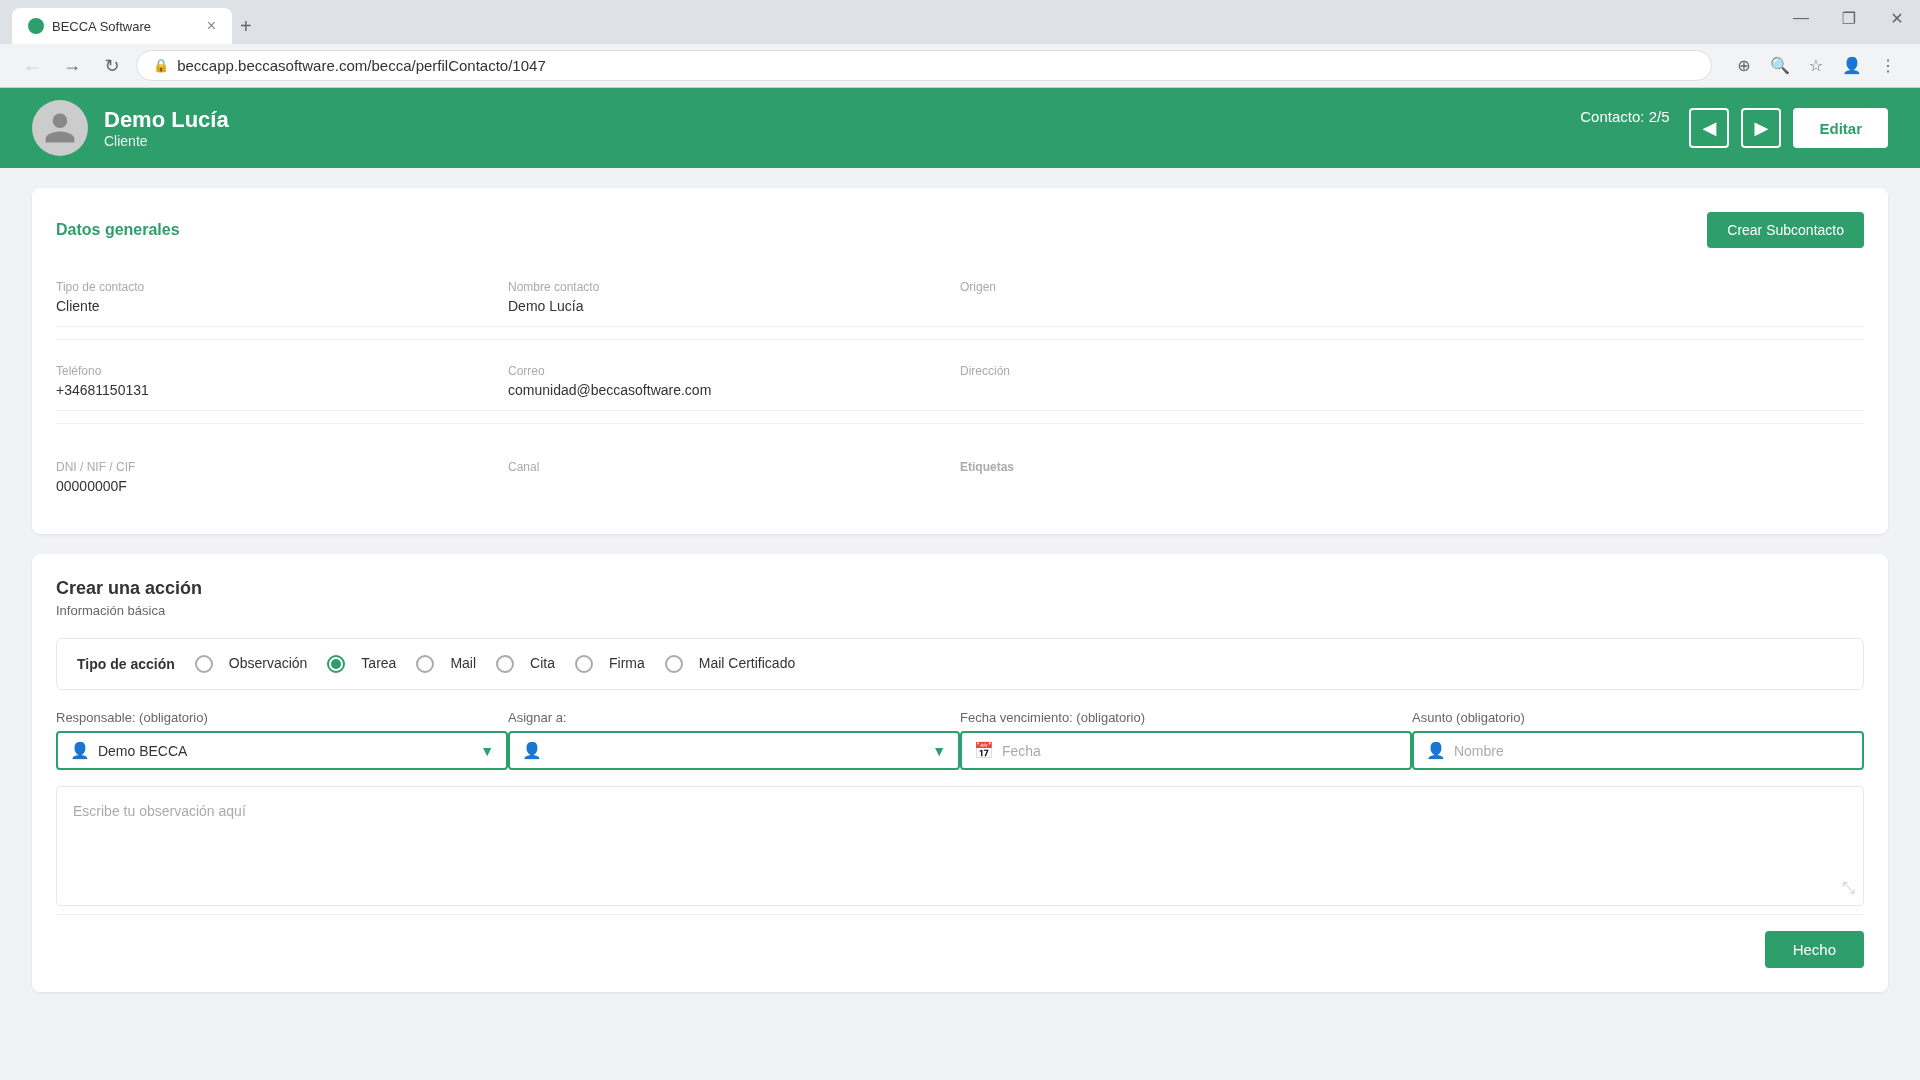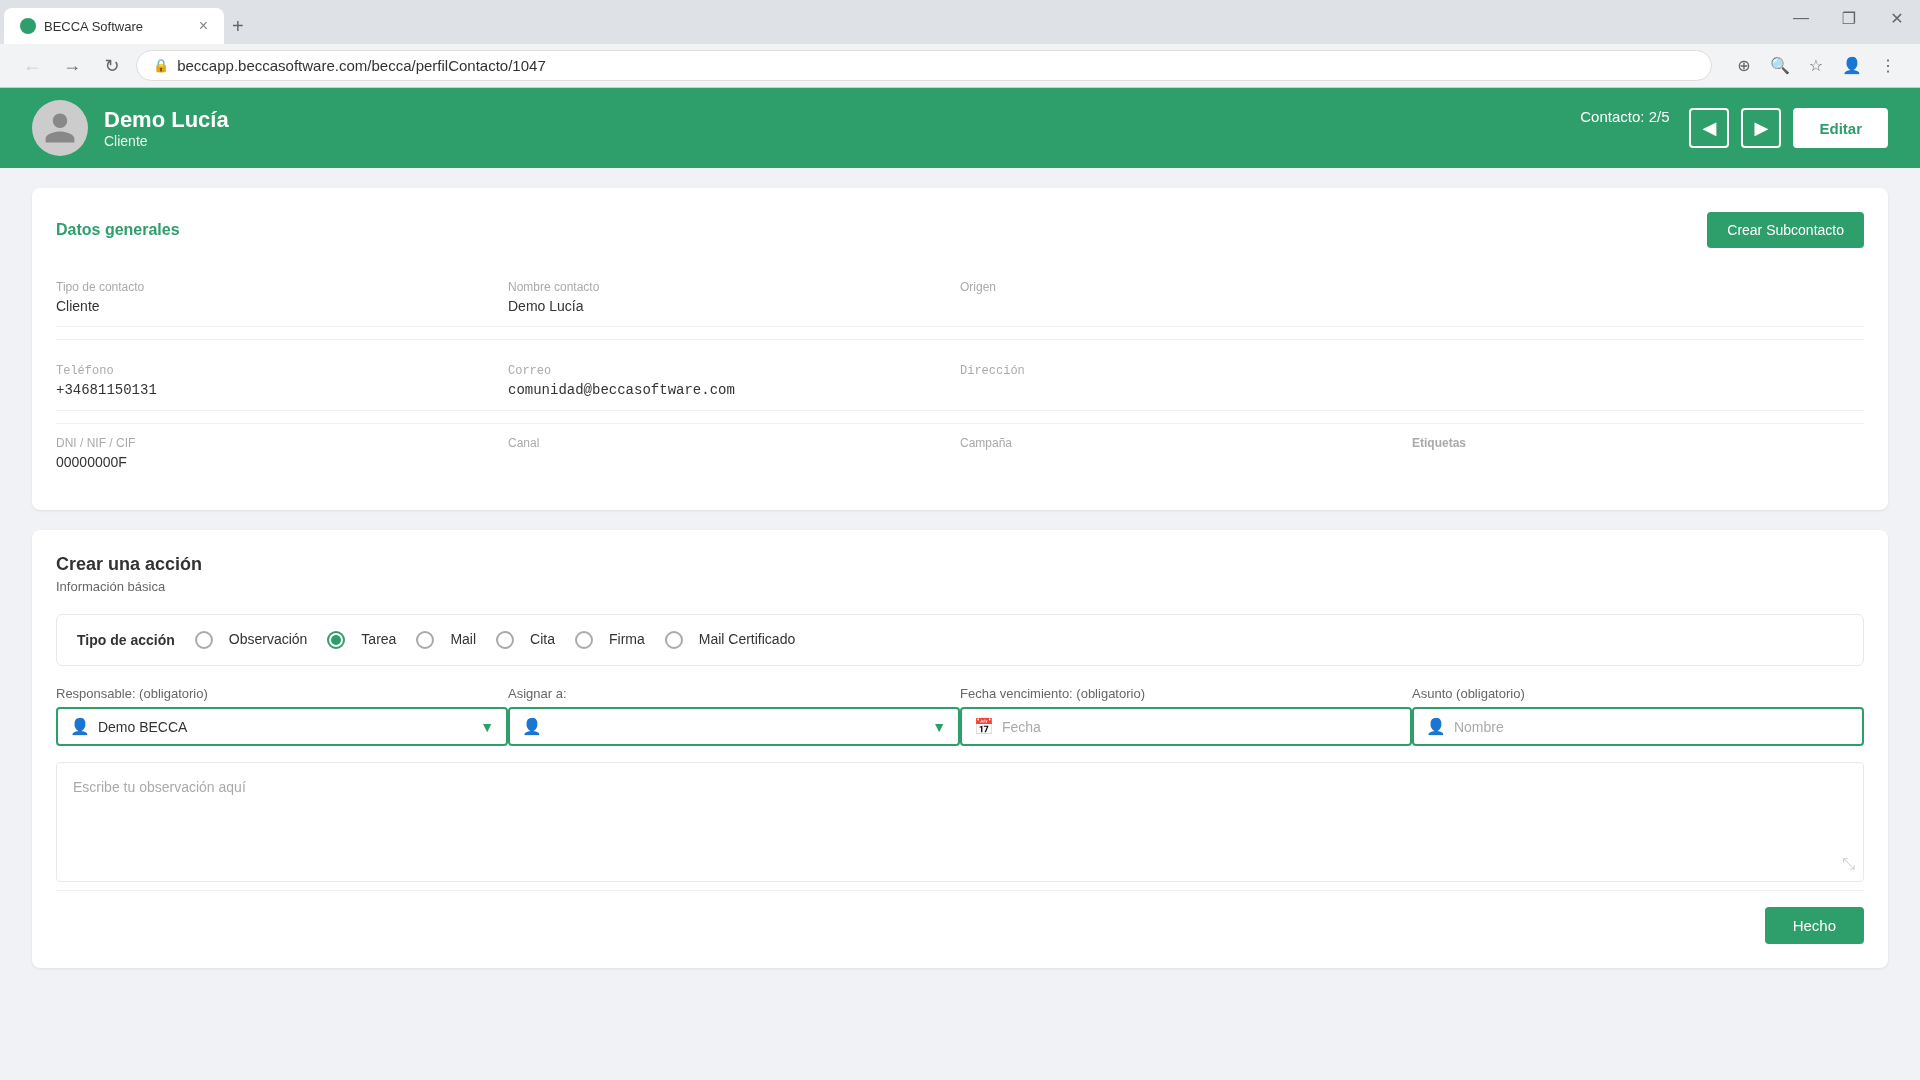--- a/index.html
+++ b/index.html
@@ -81,21 +81,21 @@
 
     .card-footer { display: flex; justify-content: flex-end; padding-top: 16px; border-top: 1px solid #f0f0f0; margin-top: 8px; }
     .done-btn { background: #2e9e6b; color: #fff; border: none; padding: 10px 28px; border-radius: 4px; font-size: 15px; cursor: pointer; font-weight: 500; }
   </style>
 </head>
 <body>
 
 <div class="browser-chrome">
 
   <div style="display:flex; align-items:stretch; background:#dee1e6;">
-    <div style="display:flex; align-items:center; padding: 8px 4px 0; flex:1;">
+    <div style="display:flex; align-items:center; padding: 8px 12px 0; flex:1;">
       <div class="tab">
         <span class="tab-favicon"></span>
         <span class="tab-title">BECCA Software</span>
         <span class="tab-close">×</span>
       </div>
       <button class="tab-new">+</button>
     </div>
     <div class="window-controls">
       <button class="win-btn">—</button>
       <button class="win-btn">❐</button>
@@ -160,21 +160,21 @@
           <div class="data-label">Nombre contacto</div>
           <div class="data-value">Demo Lucía</div>
         </div>
         <div class="data-cell">
           <div class="data-label">Origen</div>
           <div class="data-value"></div>
         </div>
         <div class="data-cell"></div>
       </div>
 
-      <div style="display:grid; grid-template-columns: 1fr 1fr 1fr 1fr; border-bottom: 1px solid #f0f0f0; padding-bottom: 12px; margin-bottom: 0; font-family: Liberation Mono, monospace;">
+      <div style="display:grid; grid-template-columns: 1fr 1fr 1fr 1fr; border-bottom: 1px solid #f0f0f0; padding-bottom: 12px; margin-bottom: 24px;">
         <div class="data-cell">
           <div class="data-label">Teléfono</div>
           <div class="data-value">+34681150131</div>
         </div>
         <div class="data-cell">
           <div class="data-label">Correo</div>
           <div class="data-value">comunidad@beccasoftware.com</div>
         </div>
         <div class="data-cell">
           <div class="data-label">Dirección</div>
@@ -183,24 +183,20 @@
         <div class="data-cell"></div>
       </div>
 
       <div style="display:grid; grid-template-columns: 1fr 1fr 1fr 1fr; padding-bottom: 4px;">
         <div class="data-cell" style="border-bottom:none;">
           <div class="data-label">DNI / NIF / CIF</div>
           <div class="data-value">00000000F</div>
         </div>
         <div class="data-cell" style="border-bottom:none;">
           <div class="data-label">Canal</div>
-          <div class="data-value"></div>
-        </div>
-        <div class="data-cell" style="border-bottom:none;">
-          <div class="data-label">Campaña</div>
           <div class="data-value"></div>
         </div>
         <div class="data-cell" style="border-bottom:none;font-weight:bold;">
           <div class="data-label">Etiquetas</div>
           <div class="data-value"></div>
         </div>
       </div>
     </div>
 
     <div class="card">

